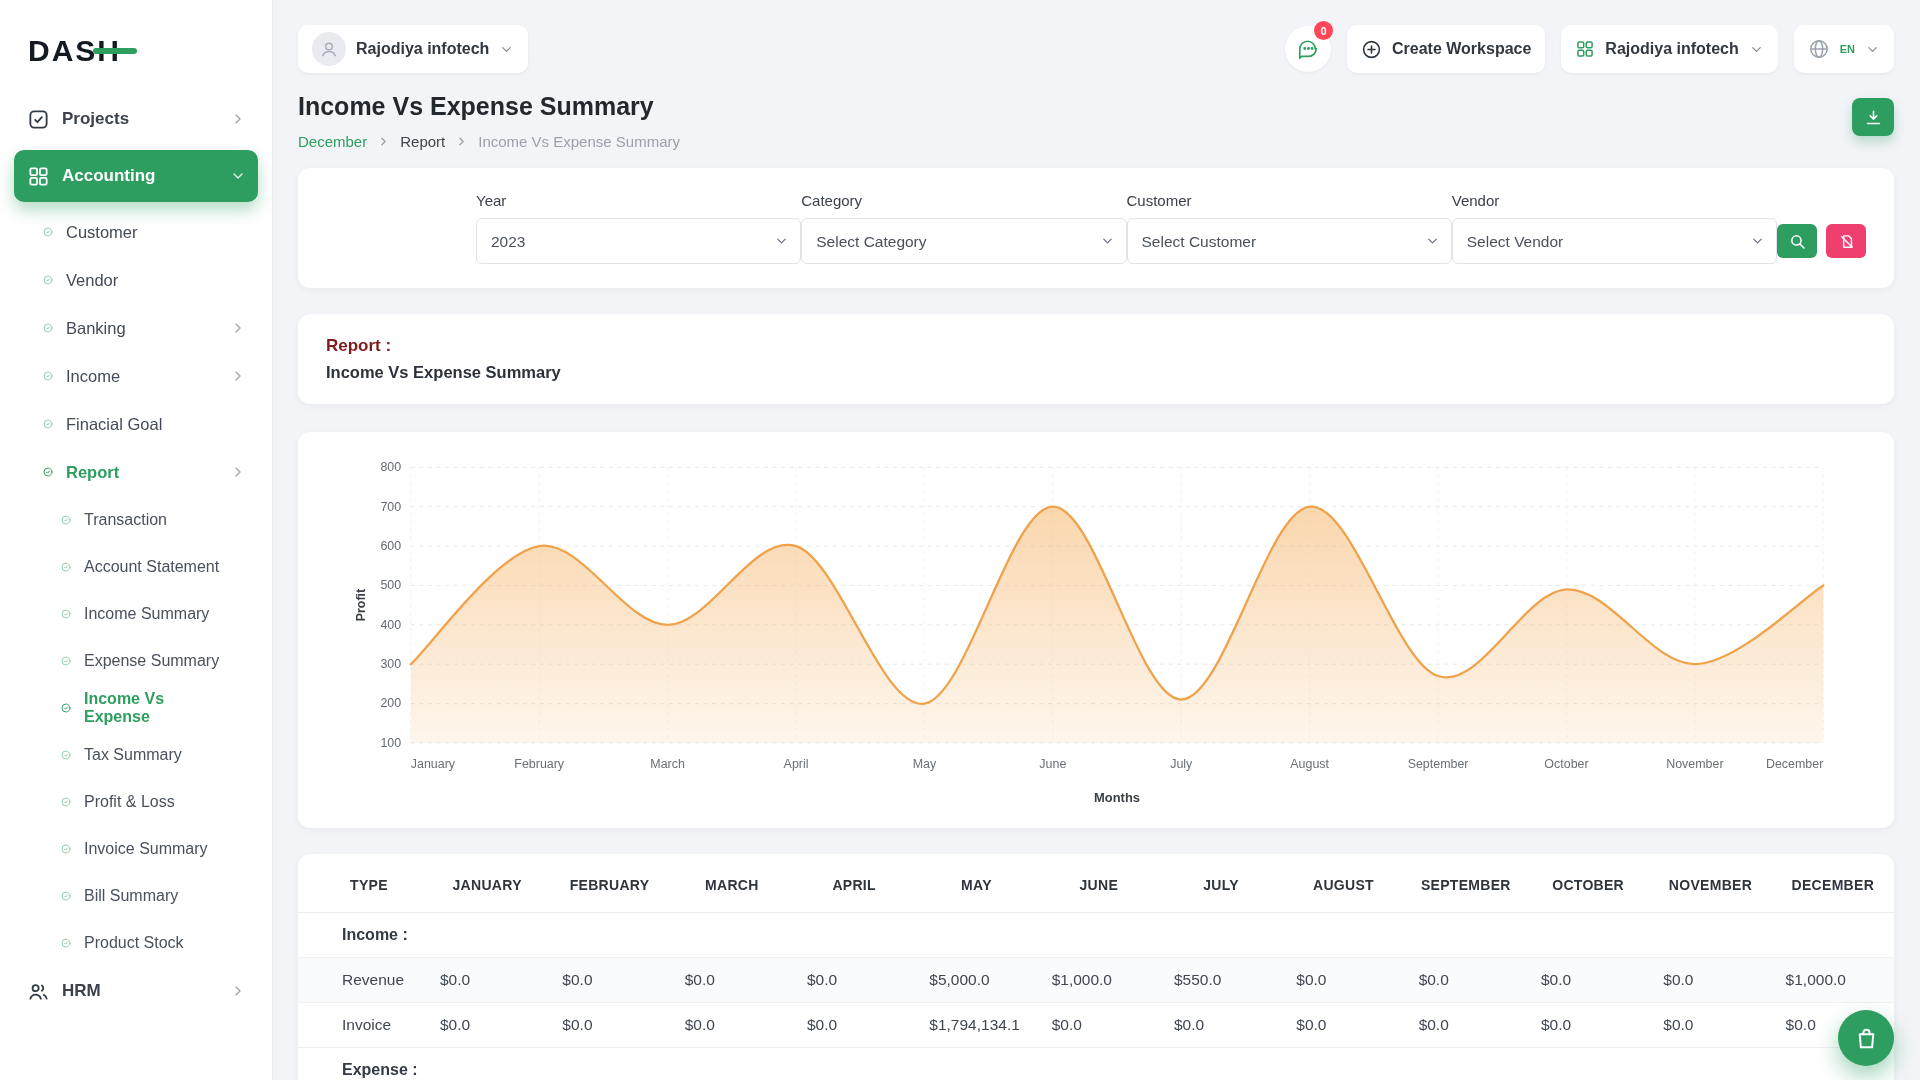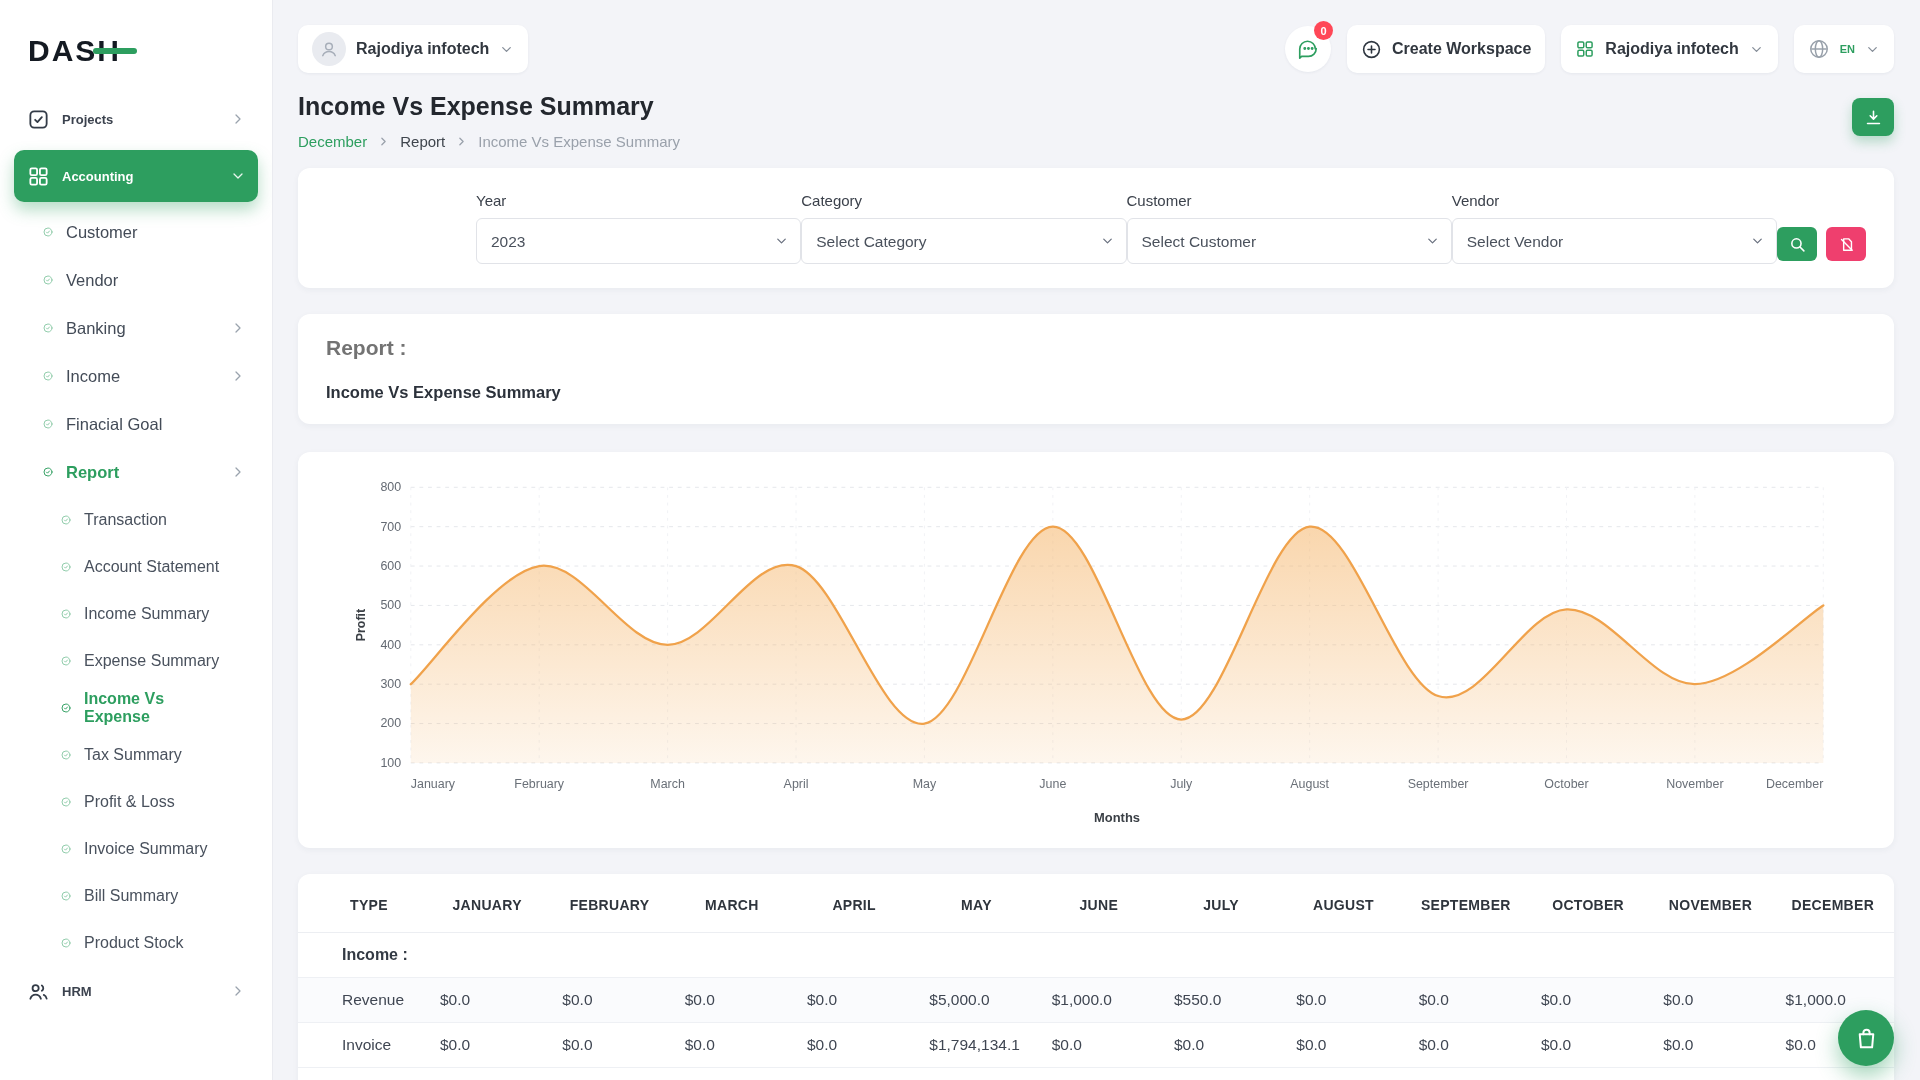--- a/index.html
+++ b/index.html
@@ -13,21 +13,21 @@
   
   .sidebar{width:272px;min-width:272px;background:#fff;height:100%;padding:22px 14px 0;overflow:hidden;box-shadow:1px 0 0 rgba(20,30,50,.04)}
   .logo{margin:12px 0 26px 14px;font-size:30px;font-weight:800;letter-spacing:2px;color:#141a22;position:relative;width:max-content;height:34px;line-height:34px;cursor:pointer}
   .logo-bar{position:absolute;right:-16px;top:14px;width:44px;height:6px;background:var(--accent);border-radius:3px}
   #sidebar-nav{margin-top:22px}
   .nav-item{display:flex;align-items:center;gap:12px;padding:0 12px;border-radius:10px;color:#454d59;cursor:pointer;height:48px}
   .nav-item .spacer{flex:1}
   .nav-item .chev{color:#9aa3ad;display:flex;width:16px;height:16px}
   .nav-item .chev svg{width:16px;height:16px}
   .nav-item .chev.down svg{transform:rotate(90deg)}
-  .nav-item.level0{font-weight:600;font-size:13px;color:#3b424e;height:50px}
+  .nav-item.level0{font-weight:600;font-size:17px;color:#3b424e;height:50px}
   .nav-ico{width:24px;height:24px;display:flex;align-items:center;justify-content:center;color:#333b47}
   .nav-ico svg{width:23px;height:23px}
   .nav-item.active-pill{background:var(--accent);color:#fff;font-weight:700;box-shadow:0 8px 16px rgba(45,158,95,.35);height:52px;margin:6px 0}
   .nav-item.active-pill .nav-ico{color:#fff}
   .nav-item.active-pill .chev{color:#e9f7ef}
   .nav-item.level1{padding-left:28px;font-size:16.5px;color:#434b57}
   .nav-item.level2{padding-left:46px;font-size:16px;color:#49515d;height:47px}
   .bullet{width:12px;height:12px;min-width:12px;color:var(--accent);opacity:.55;display:flex}
   .bullet svg{width:12px;height:12px}
   .nav-item.hl{color:var(--accent);font-weight:700}
@@ -58,36 +58,36 @@
   .bc-link{color:var(--accent);cursor:pointer}
   .bc-sep{color:#9aa1ab;display:flex}
   .bc-sep svg{width:13px;height:13px}
   .bc-mid{color:#3f454d;cursor:pointer}
   .bc-cur{color:#9aa1ab}
   .dl-btn{width:42px;height:38px;border:none;border-radius:8px;background:var(--accent);color:#fff;display:flex;align-items:center;justify-content:center;cursor:pointer;box-shadow:0 6px 12px rgba(45,158,95,.3);margin-top:6px}
   .dl-btn svg{width:19px;height:19px}
 
   .card{background:#fff;border-radius:12px;box-shadow:0 2px 6px rgba(40,50,70,.05)}
   .filter-card{margin-top:18px;padding:24px 28px}
-  .filter-row{display:flex;align-items:center;padding-left:150px}
+  .filter-row{display:flex;align-items:flex-start;padding-left:150px}
   .fgroup{flex:1;min-width:0}
   .fgroup label{display:block;font-size:15px;color:#3b414b;margin-bottom:9px}
   .select-wrap{position:relative}
   select{width:100%;height:46px;border:1px solid #e1e3e8;border-radius:6px;background:#fff;padding:0 36px 0 14px;font-size:15.5px;color:#4a515c;appearance:none;-webkit-appearance:none;outline:none;font-family:"Liberation Sans",sans-serif;cursor:pointer}
   .select-wrap .s-chev{position:absolute;right:12px;top:50%;transform:translateY(-50%);color:#6b7280;pointer-events:none;display:flex}
   .select-wrap .s-chev svg{width:15px;height:15px;transform:rotate(90deg)}
   .filter-actions{display:flex;gap:9px;margin-top:32px}
   .sq-btn{width:40px;height:34px;border:none;border-radius:6px;display:flex;align-items:center;justify-content:center;color:#fff;cursor:pointer}
   .sq-btn svg{width:17px;height:17px}
   .search-btn{background:var(--accent)}
   .reset-btn{background:var(--danger)}
 
   .summary-row{display:flex;gap:28px;margin-top:26px}
   .sum-card{flex:1;padding:22px 28px}
-  .sum-title{font-size:21px;font-weight:700;color:#737373;margin-bottom:23px}
+  .sum-title{font-size:17px;font-weight:700;color:#7f1d1d;margin-bottom:7px}
   .sum-value{font-size:16.5px;font-weight:700;color:#2c323b}
 
   .chart-card{margin-top:28px;padding:20px 26px;height:396px}
   #chart{width:100%;height:100%;display:block}
 
   .table-card{margin-top:26px;border-radius:12px 12px 0 0;padding-top:4px;overflow:hidden}
   table{width:100%;border-collapse:collapse;table-layout:fixed}
   thead th{font-size:14px;font-weight:700;color:#2f353d;text-transform:uppercase;text-align:center;padding:19px 14px;border-bottom:1px solid #eceef2;letter-spacing:.3px;white-space:nowrap;overflow:hidden}
   thead th:first-child{width:128px;padding-left:28px}
   tbody td{font-size:15.5px;color:#3f4652;padding:13px 14px;border-bottom:1px solid #eef0f4;white-space:nowrap;overflow:hidden}

